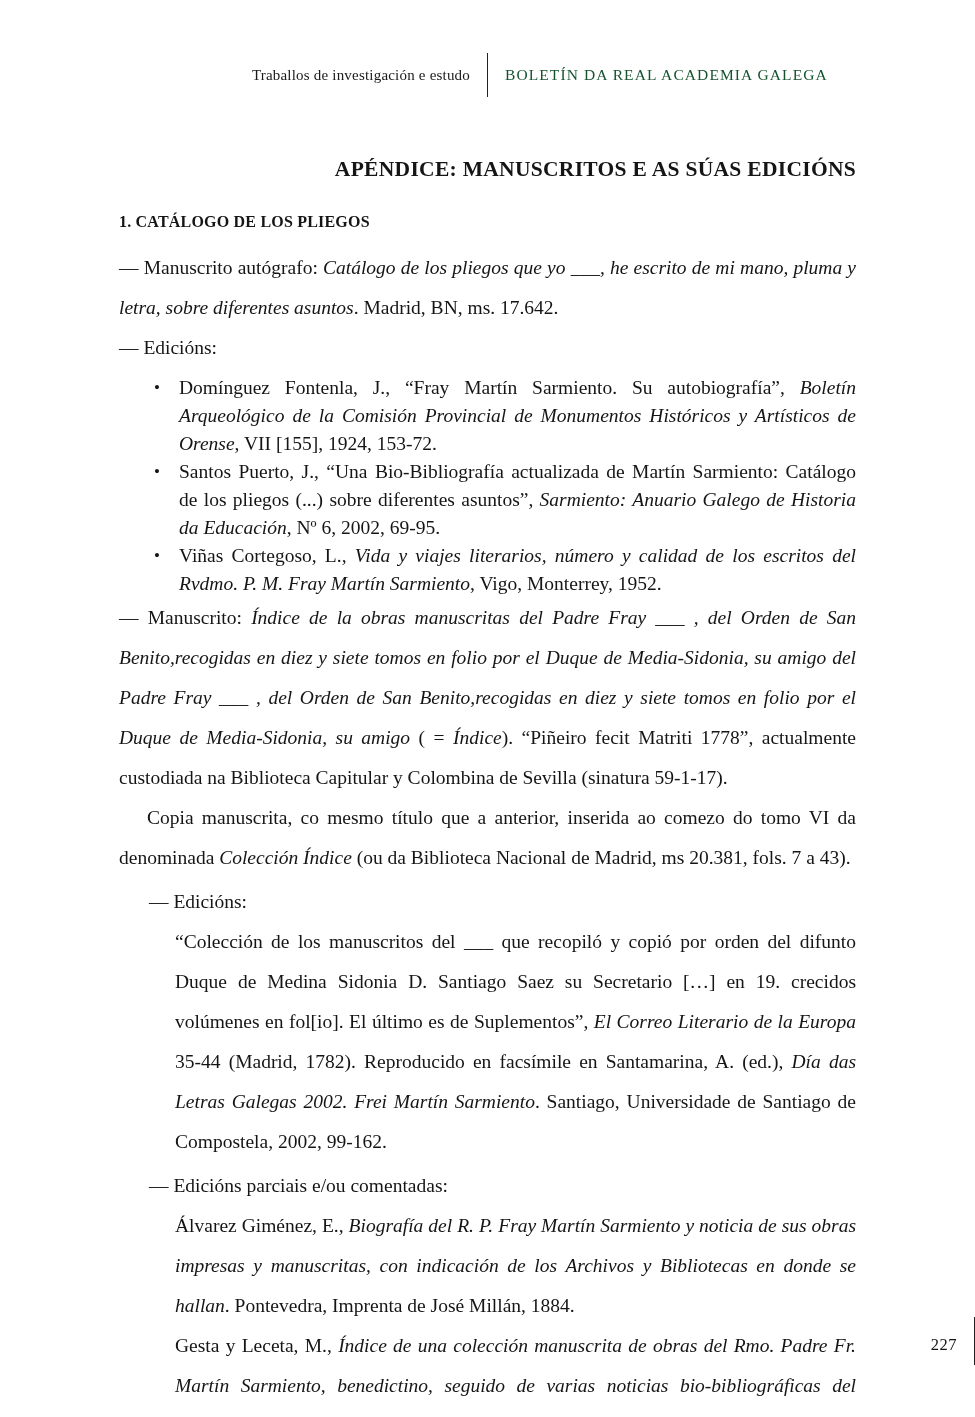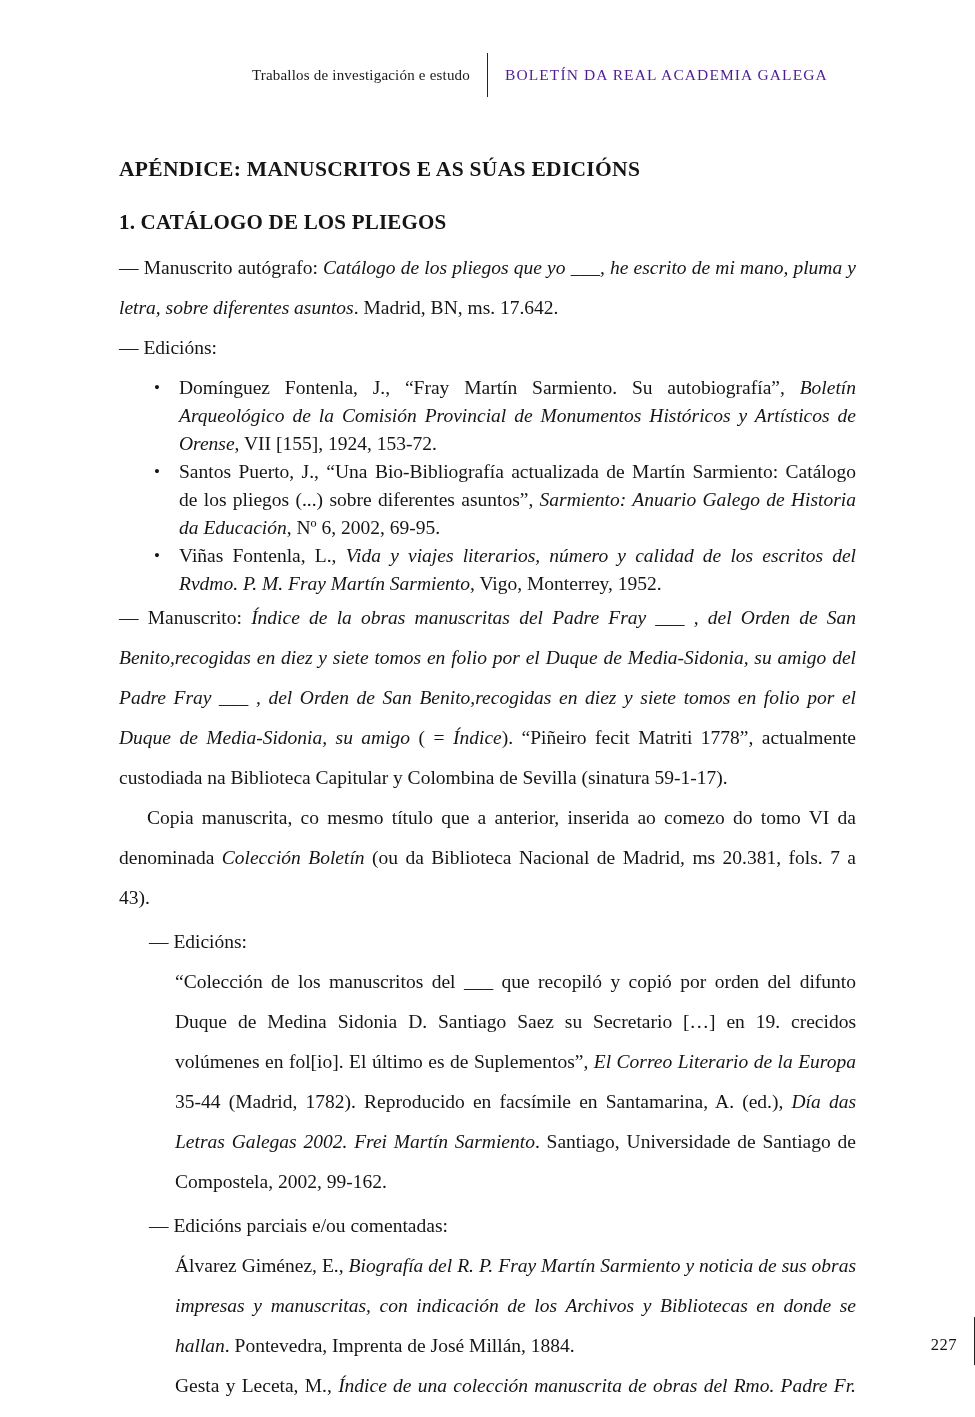--- a/index.html
+++ b/index.html
@@ -27,43 +27,43 @@
   .hdr { top: 52px; height: 46px; }
   .hdr .vrule { height: 44px; }
   .hdr .side.left {
     font-size: 15px;
     color: #1a1a1a;
     letter-spacing: 0.2px;
   }
   .hdr .side.right {
     font-size: 15.5px;
     letter-spacing: 1.1px;
-    color: #4c1d95;
+    color: #14532d;
   }
   .ftr { top: 1316px; height: 50px; }
   .ftr .vrule { height: 48px; }
   .ftr .side { font-size: 16.5px; letter-spacing: 0.5px; margin-top: 8px; }
   
   main.textblock {
     position: absolute;
     left: 119px;
     top: 150px;
     width: 737px;
   }
   h1.apx-title {
     margin: 6px 0 0 0;
     font-size: 21.5px;
     line-height: 26px;
     font-weight: bold;
-    text-align: left;
+    text-align: right;
     letter-spacing: 0.3px;
   }
   h2.section-heading {
     margin: 26px 0 12px 0;
-    font-size: 21px;
+    font-size: 16px;
     line-height: 28px;
     font-weight: bold;
     letter-spacing: 0.2px;
   }
   .para {
     margin: 0;
     font-size: 19.5px;
     line-height: 40px;
     text-align: justify;
   }
@@ -111,27 +111,27 @@
       <li>
         <span class="bullet">•</span>
         <span><span>Domínguez Fontenla, J., “Fray Martín Sarmiento. Su autobiografía”, </span><span class="it">Boletín Arqueológico de la Comisión Provincial de Monumentos Históricos y Artísticos de Orense</span><span>, VII [155], 1924, 153-72.</span></span>
       </li>
       <li>
         <span class="bullet">•</span>
         <span><span>Santos Puerto, J., “Una Bio-Bibliografía actualizada de Martín Sarmiento: Catálogo de los pliegos (...) sobre diferentes asuntos”, </span><span class="it">Sarmiento: Anuario Galego de Historia da Educación</span><span>, Nº 6, 2002, 69-95.</span></span>
       </li>
       <li>
         <span class="bullet">•</span>
-        <span><span>Viñas Fontenla, L., </span><span class="it">Vida y viajes literarios, número y calidad de los escritos del Rvdmo. P. M. Fray Martín Sarmiento</span><span>, Vigo, Monterrey, 1952.</span></span>
+        <span><span>Viñas Cortegoso, L., </span><span class="it">Vida y viajes literarios, número y calidad de los escritos del Rvdmo. P. M. Fray Martín Sarmiento</span><span>, Vigo, Monterrey, 1952.</span></span>
       </li>
     </ul>
 
 
     <p class="para"><span>— Manuscrito: </span><span class="it">Índice de la obras manuscritas del Padre Fray ___ , del Orden de San Benito,recogidas en diez y siete tomos en folio por el Duque de Media-Sidonia, su amigo del Padre Fray ___ , del Orden de San Benito,recogidas en diez y siete tomos en folio por el Duque de Media-Sidonia, su amigo</span><span> ( = </span><span class="it">Índice</span><span>). “Piñeiro fecit Matriti 1778”, actualmente custodiada na Biblioteca Capitular y Colombina de Sevilla (sinatura 59-1-17).</span></p>
-    <p class="para indent-first"><span>Copia manuscrita, co mesmo título que a anterior, inserida ao comezo do tomo VI da denominada </span><span class="it">Colección Boletín</span><span> (ou da Biblioteca Nacional de Madrid, ms 20.381, fols. 7 a 43).</span></p>
+    <p class="para indent-first"><span>Copia manuscrita, co mesmo título que a anterior, inserida ao comezo do tomo VI da denominada </span><span class="it">Colección Índice</span><span> (ou da Biblioteca Nacional de Madrid, ms 20.381, fols. 7 a 43).</span></p>
     <p class="para ind1"><span>— Edicións:</span></p>
     <p class="para ind2"><span>“Colección de los manuscritos del ___ que recopiló y copió por orden del difunto Duque de Medina Sidonia D. Santiago Saez su Secretario […] en 19. crecidos volúmenes en fol[io]. El último es de Suplementos”, </span><span class="it">El Correo Literario de la Europa</span><span> 35-44 (Madrid, 1782). Reproducido en facsímile en Santamarina, A. (ed.), </span><span class="it">Día das Letras Galegas 2002. Frei Martín Sarmiento</span><span>. Santiago, Universidade de Santiago de Compostela, 2002, 99-162.</span></p>
     <p class="para ind1"><span>— Edicións parciais e/ou comentadas:</span></p>
     <p class="para ind2"><span>Álvarez Giménez, E., </span><span class="it">Biografía del R. P. Fray Martín Sarmiento y noticia de sus obras impresas y manuscritas, con indicación de los Archivos y Bibliotecas en donde se hallan</span><span>. Pontevedra, Imprenta de José Millán, 1884.</span></p>
     <p class="para ind2"><span>Gesta y Leceta, M., </span><span class="it">Índice de una colección manuscrita de obras del Rmo. Padre Fr. Martín Sarmiento, benedictino, seguido de varias noticias bio-bibliográficas del mismo</span><span>. Madrid, Viuda e Hija de Gómez Fuentenebro, 1888.</span></p>
 
   </main>
 
   <footer class="runhead ftr">
     <span class="side left">227</span>

